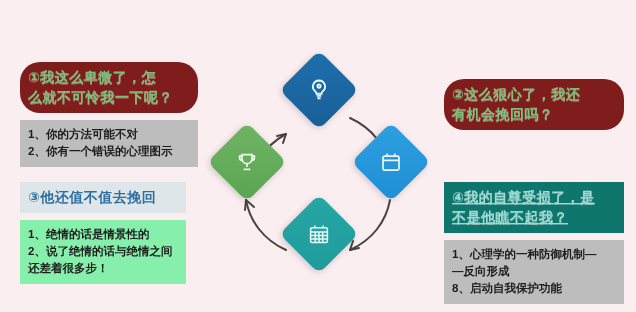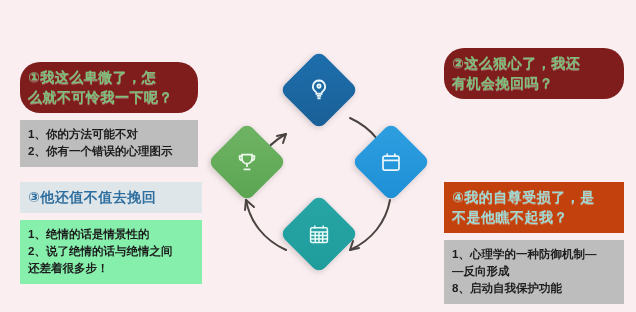--- a/index.html
+++ b/index.html
@@ -15,36 +15,36 @@
   .band{
     display:block;
     padding:5px 8px 6px 8px;
     font-size:14px;line-height:20px;
     font-weight:700;
     letter-spacing:.5px;
     white-space:pre-line;
   }
   .band.gray{background:#7f1d1d;color:#7dc07a;text-shadow:0 1px 0 rgba(255,255,255,.35);border-radius:20px;}
   .band.lightblue{background:#dfe6ea;color:#2f6f9f;}
-  .band.gray2{background:#c2410c;color:#9ed9d4;text-shadow:0 1px 0 rgba(255,255,255,.3);}
+  .band.gray2{background:#0f766e;color:#9ed9d4;text-shadow:0 1px 0 rgba(255,255,255,.3);text-decoration:underline;}
   .list{
     display:block;
     margin-top:7px;
     padding:6px 8px 7px 8px;
     background:#bdbdbd;
     color:#1c1c1c;
     font-size:11.5px;line-height:17px;
     font-weight:700;
     white-space:pre-line;
   }
   .list.softblue{background:#86efac;}
 
   .b1{left:20px;top:62px;width:178px;}
-  .b2{left:444px;top:48px;width:180px;}
-  .b3{left:20px;top:182px;width:182px;}
+  .b2{left:444px;top:79px;width:180px;}
+  .b3{left:20px;top:182px;width:166px;}
   .b4{left:444px;top:182px;width:180px;}
 
   
   .diamond{
     position:absolute;
     width:56px;height:56px;
     border-radius:8px;
     transform:rotate(45deg);
     display:flex;align-items:center;justify-content:center;
     box-shadow:0 2px 6px rgba(0,0,0,.18);

